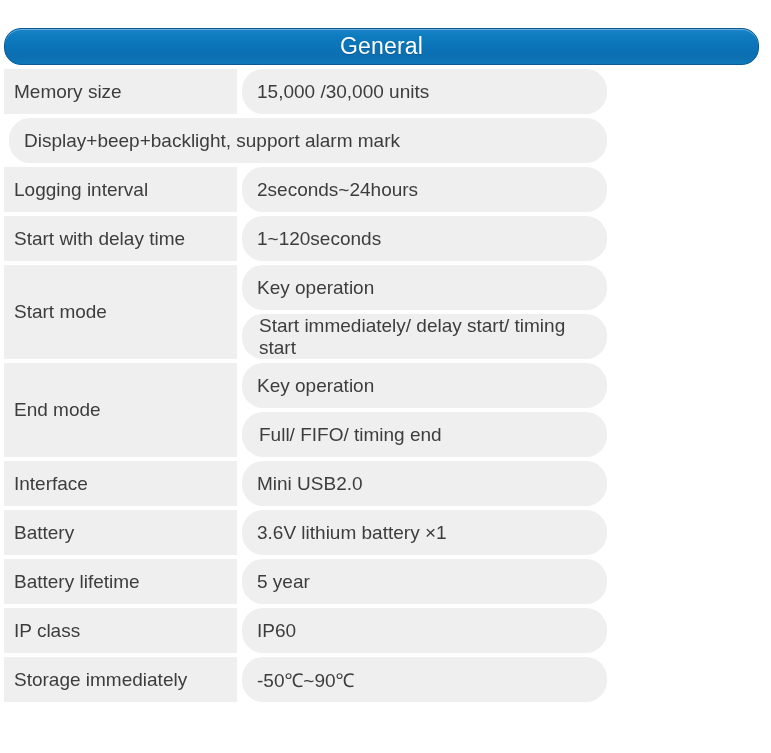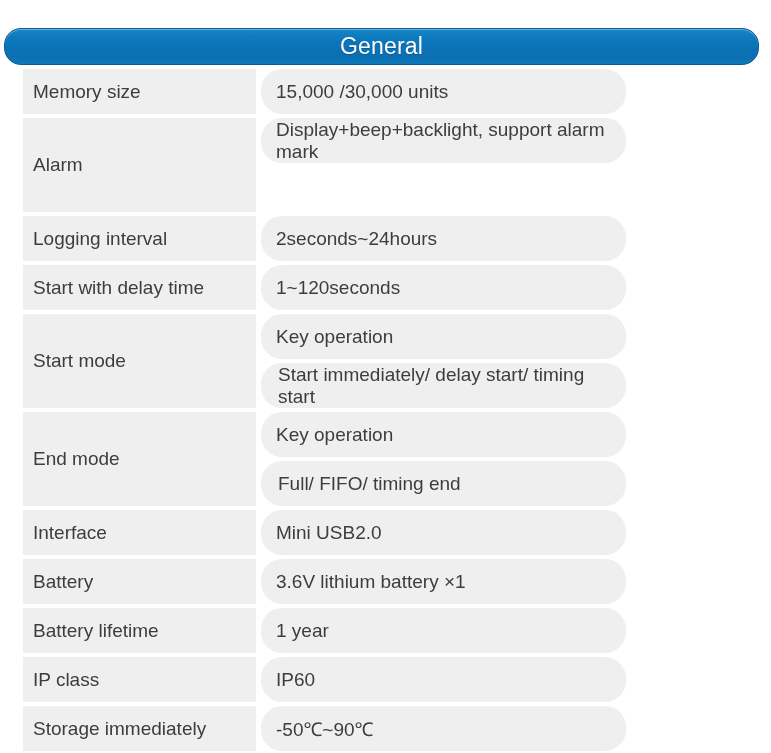--- a/index.html
+++ b/index.html
@@ -44,21 +44,20 @@
     font-weight: normal;
     letter-spacing: 0.2px;
     line-height: 1;
     text-shadow: 0 1px 1px rgba(0,0,0,0.18);
   }
 
   
   .table-body {
     margin-top: 4px;
     width: 603px;
-    margin-left: 19px;
   }
 
   .spec-row {
     display: flex;
     align-items: stretch;
     margin-bottom: 4px;
   }
 
   .cell-label {
     width: 233px;
@@ -109,21 +108,20 @@
   </div>
 
   <div class="table-body">
       <div class="spec-row single">
         <div class="cell-label">Memory size</div>
         <div class="cell-values">
           <div class="cell-value">15,000 /30,000 units</div>
         </div>
       </div>
       <div class="spec-row double">
-        <div class="cell-label">Alarm</div>
         <div class="cell-values">
           <div class="cell-value">Display+beep+backlight, support alarm mark</div>
         </div>
       </div>
       <div class="spec-row single">
         <div class="cell-label">Logging interval</div>
         <div class="cell-values">
           <div class="cell-value">2seconds~24hours</div>
         </div>
       </div>
@@ -155,21 +153,21 @@
       </div>
       <div class="spec-row single">
         <div class="cell-label">Battery</div>
         <div class="cell-values">
           <div class="cell-value">3.6V lithium battery ×1</div>
         </div>
       </div>
       <div class="spec-row single">
         <div class="cell-label">Battery lifetime</div>
         <div class="cell-values">
-          <div class="cell-value">1 year</div>
+          <div class="cell-value">5 year</div>
         </div>
       </div>
       <div class="spec-row single">
         <div class="cell-label">IP class</div>
         <div class="cell-values">
           <div class="cell-value">IP60</div>
         </div>
       </div>
       <div class="spec-row single">
         <div class="cell-label">Storage immediately</div>

